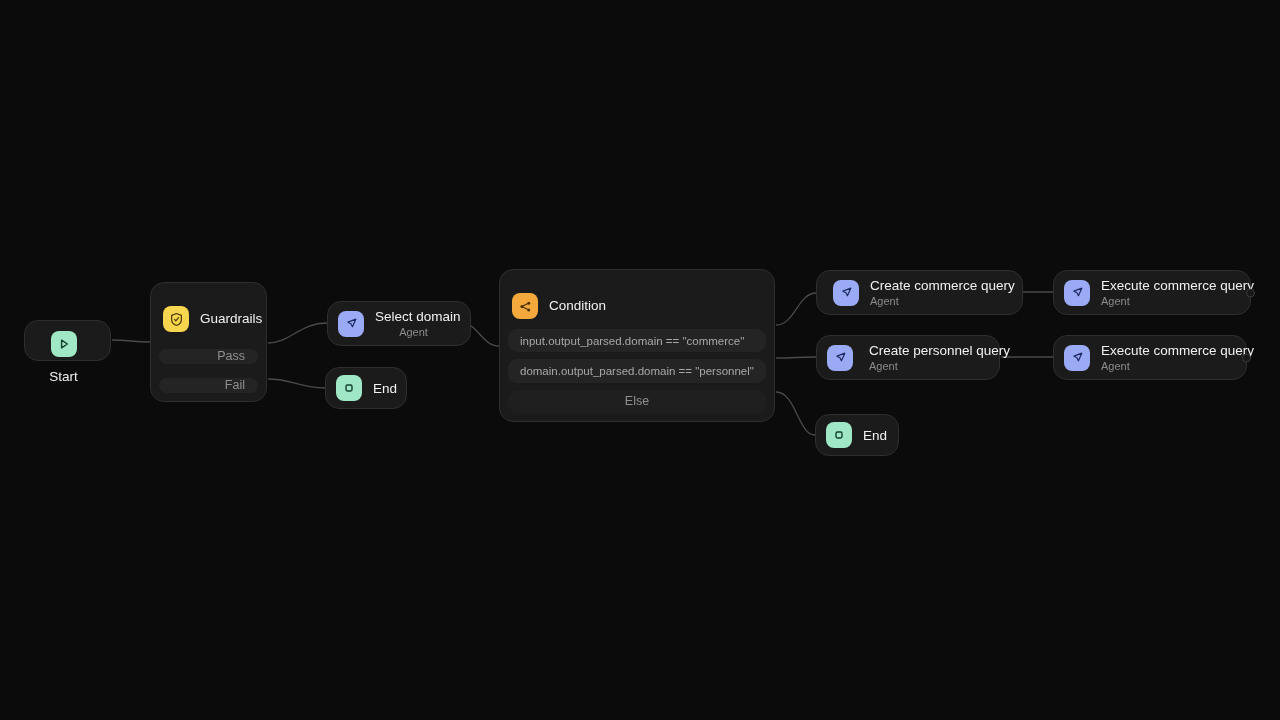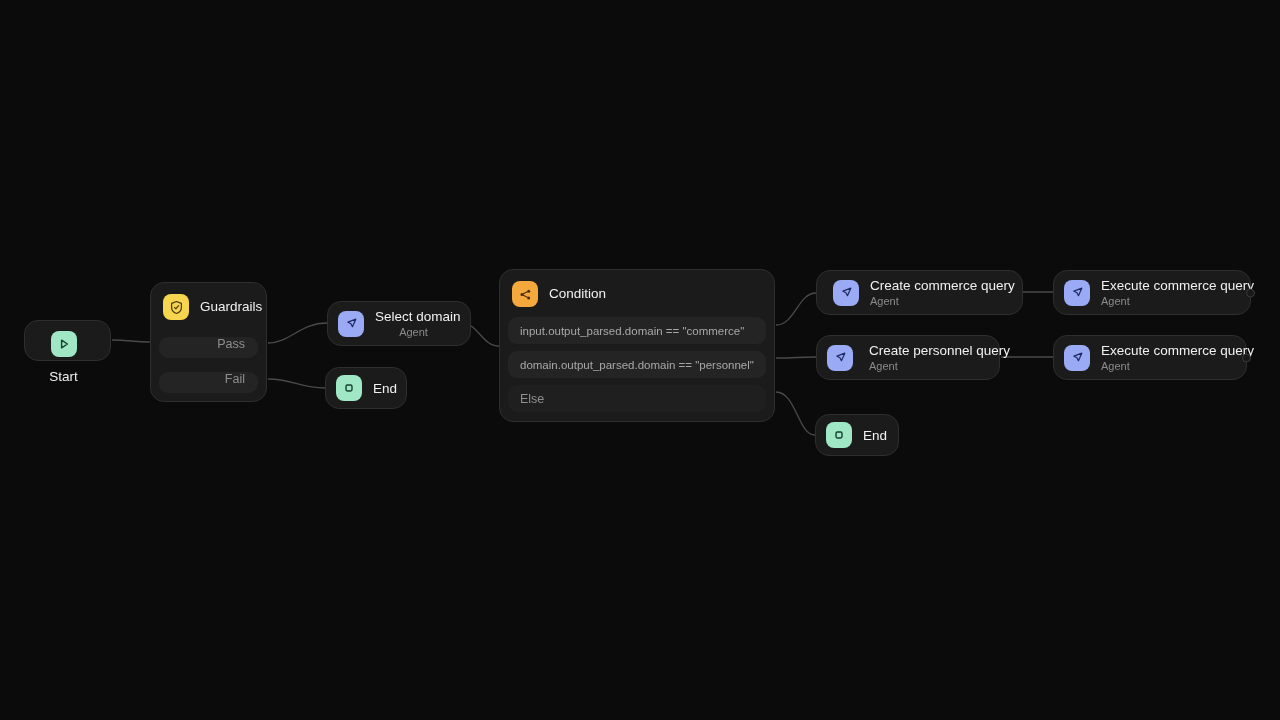--- a/index.html
+++ b/index.html
@@ -37,20 +37,21 @@
   }
   .node.card {
     padding: 8px;
     gap: 7px;
   }
   .node-head {
     display: flex;
     align-items: center;
     gap: 11px;
     padding: 3px 10px 3px 4px;
+    margin-top: 12px;
   }
   .icon {
     width: 26px; height: 26px;
     border-radius: 8px;
     display: flex;
     align-items: center;
     justify-content: center;
     flex: 0 0 auto;
   }
   .icon.mint  { background: #9fe7c5; }
@@ -96,21 +97,21 @@
     height: 27px;
     display: flex;
     align-items: center;
     padding: 0 12px;
     color: #a8a8a8;
     font-size: 11.5px;
     white-space: nowrap;
   }
   .cond-row.else-row {
     background: #1f1f1f;
-    justify-content: flex-start;
+    justify-content: center;
     color: #8f8f8f;
     font-size: 12.5px;
   }
 
   .out-dot {
     position: absolute;
     width: 9px; height: 9px;
     border-radius: 50%;
     background: #191919;
     border: 1px solid #3a3a3a;

